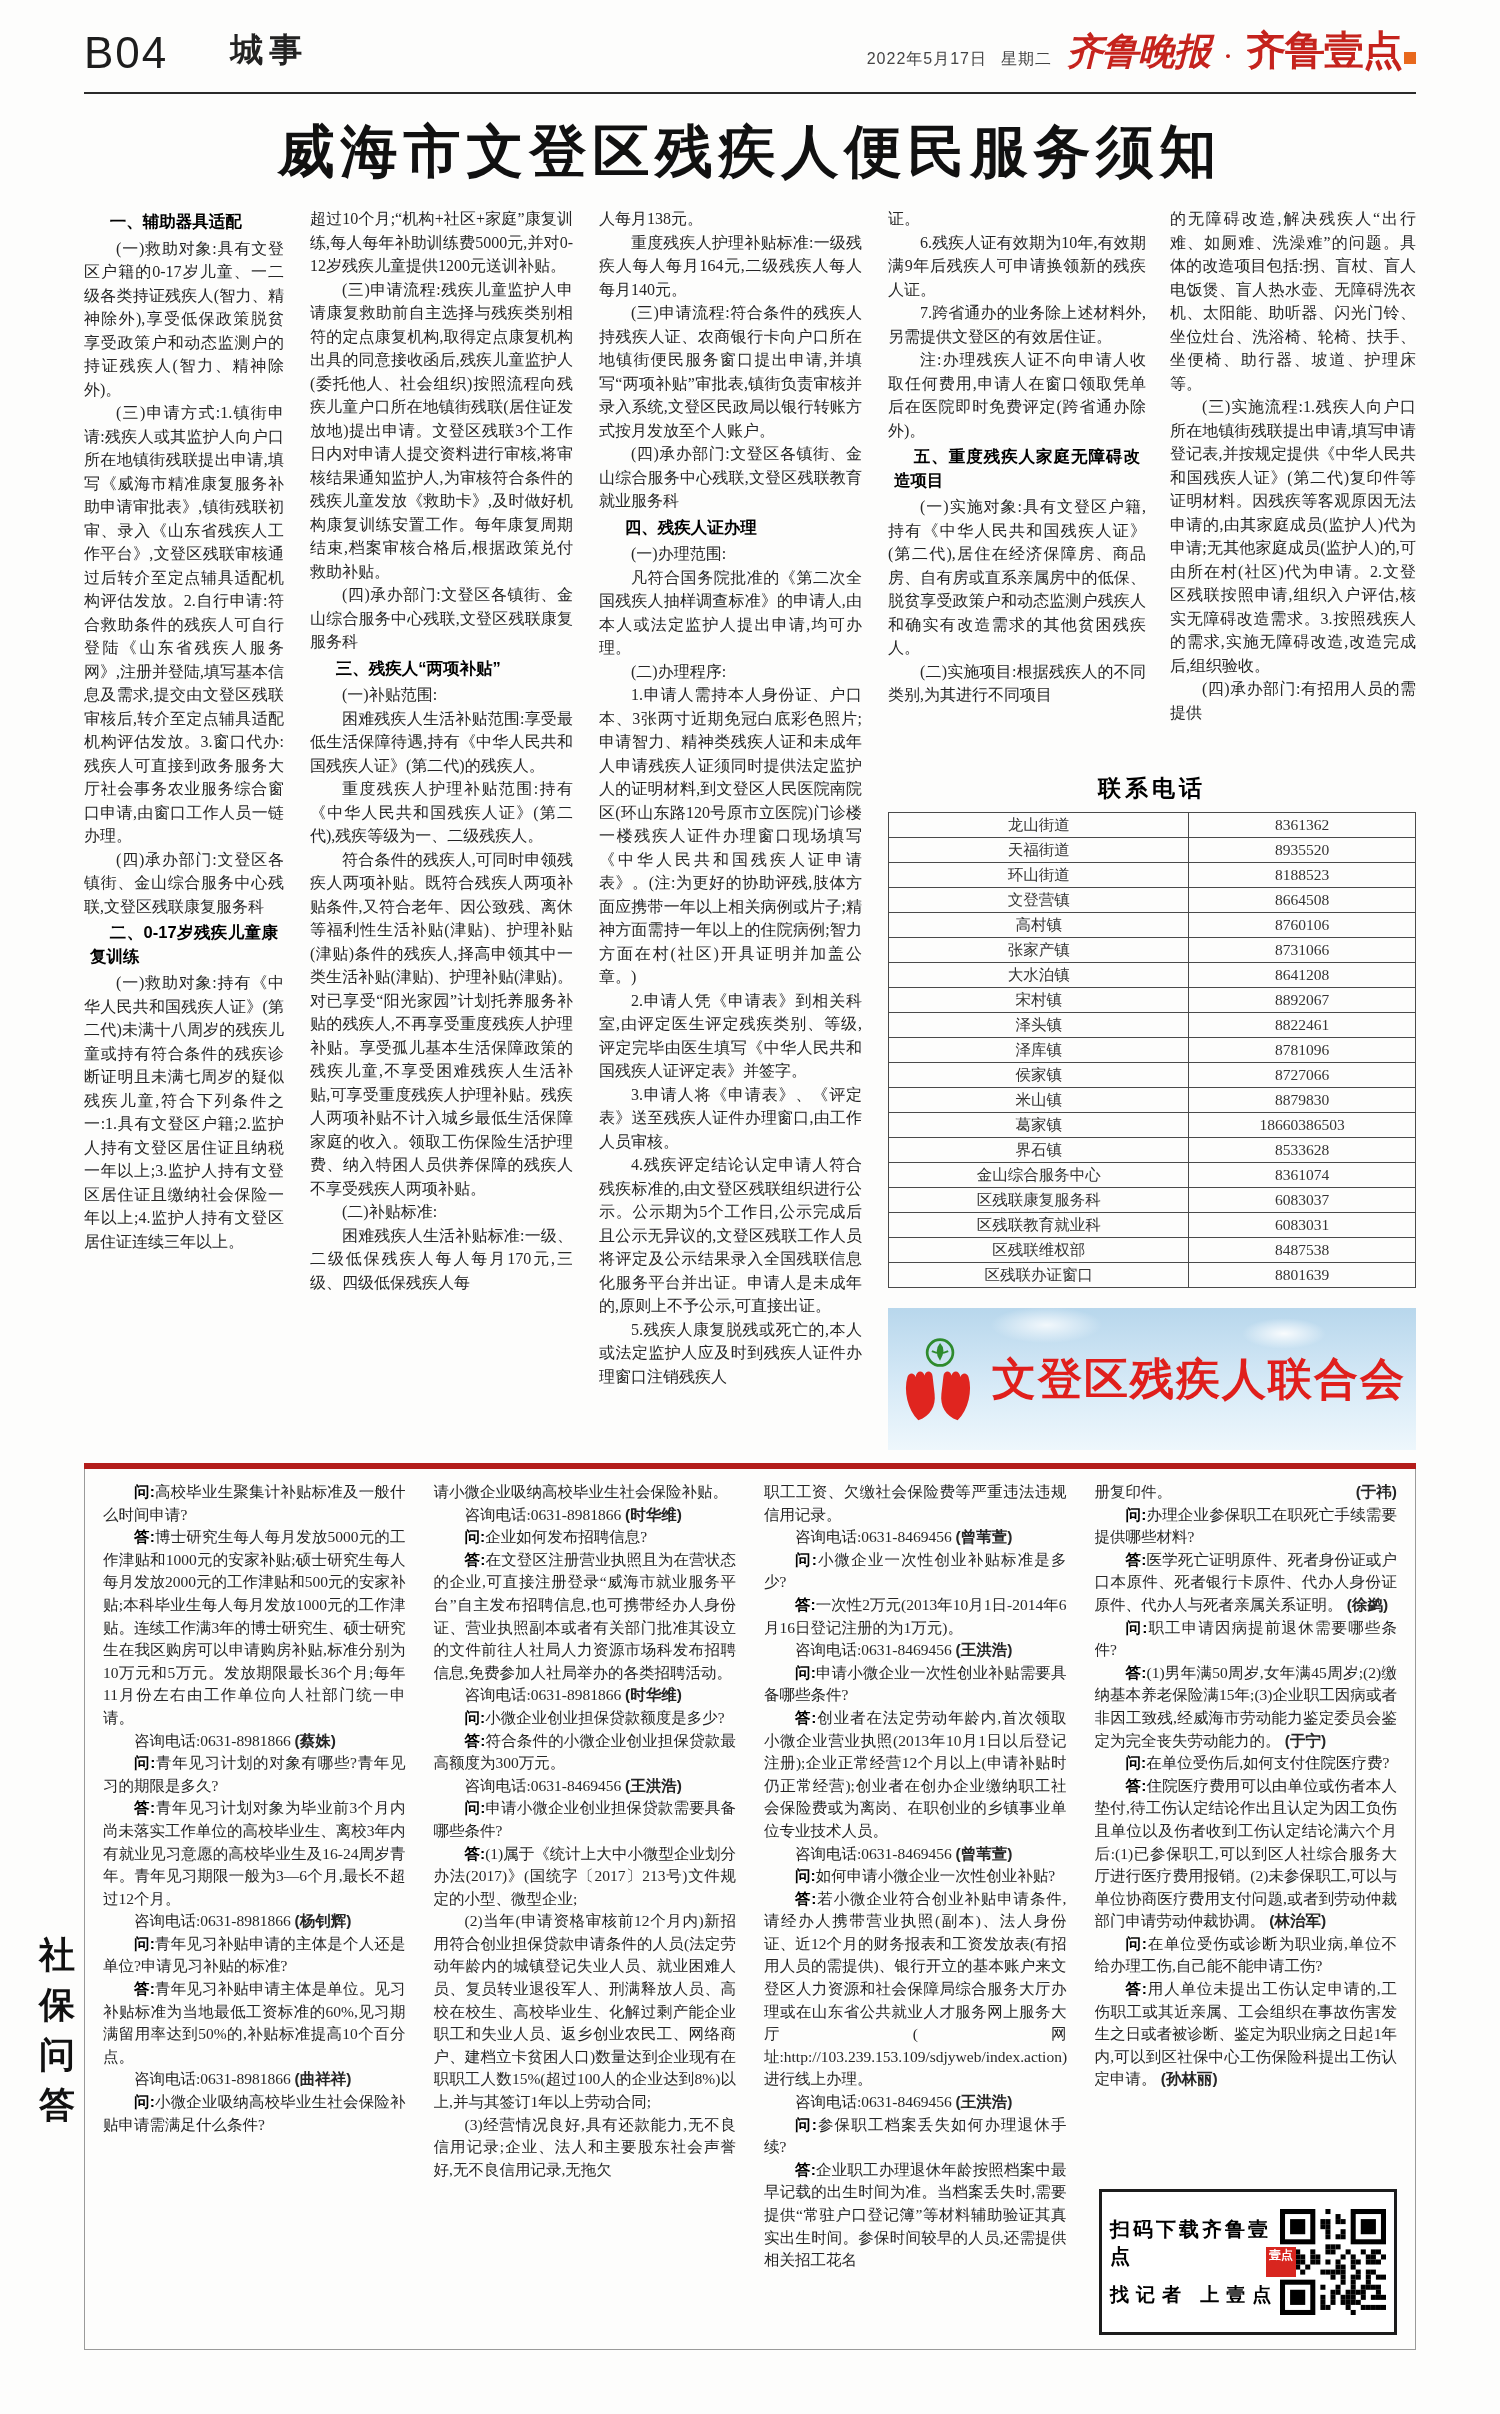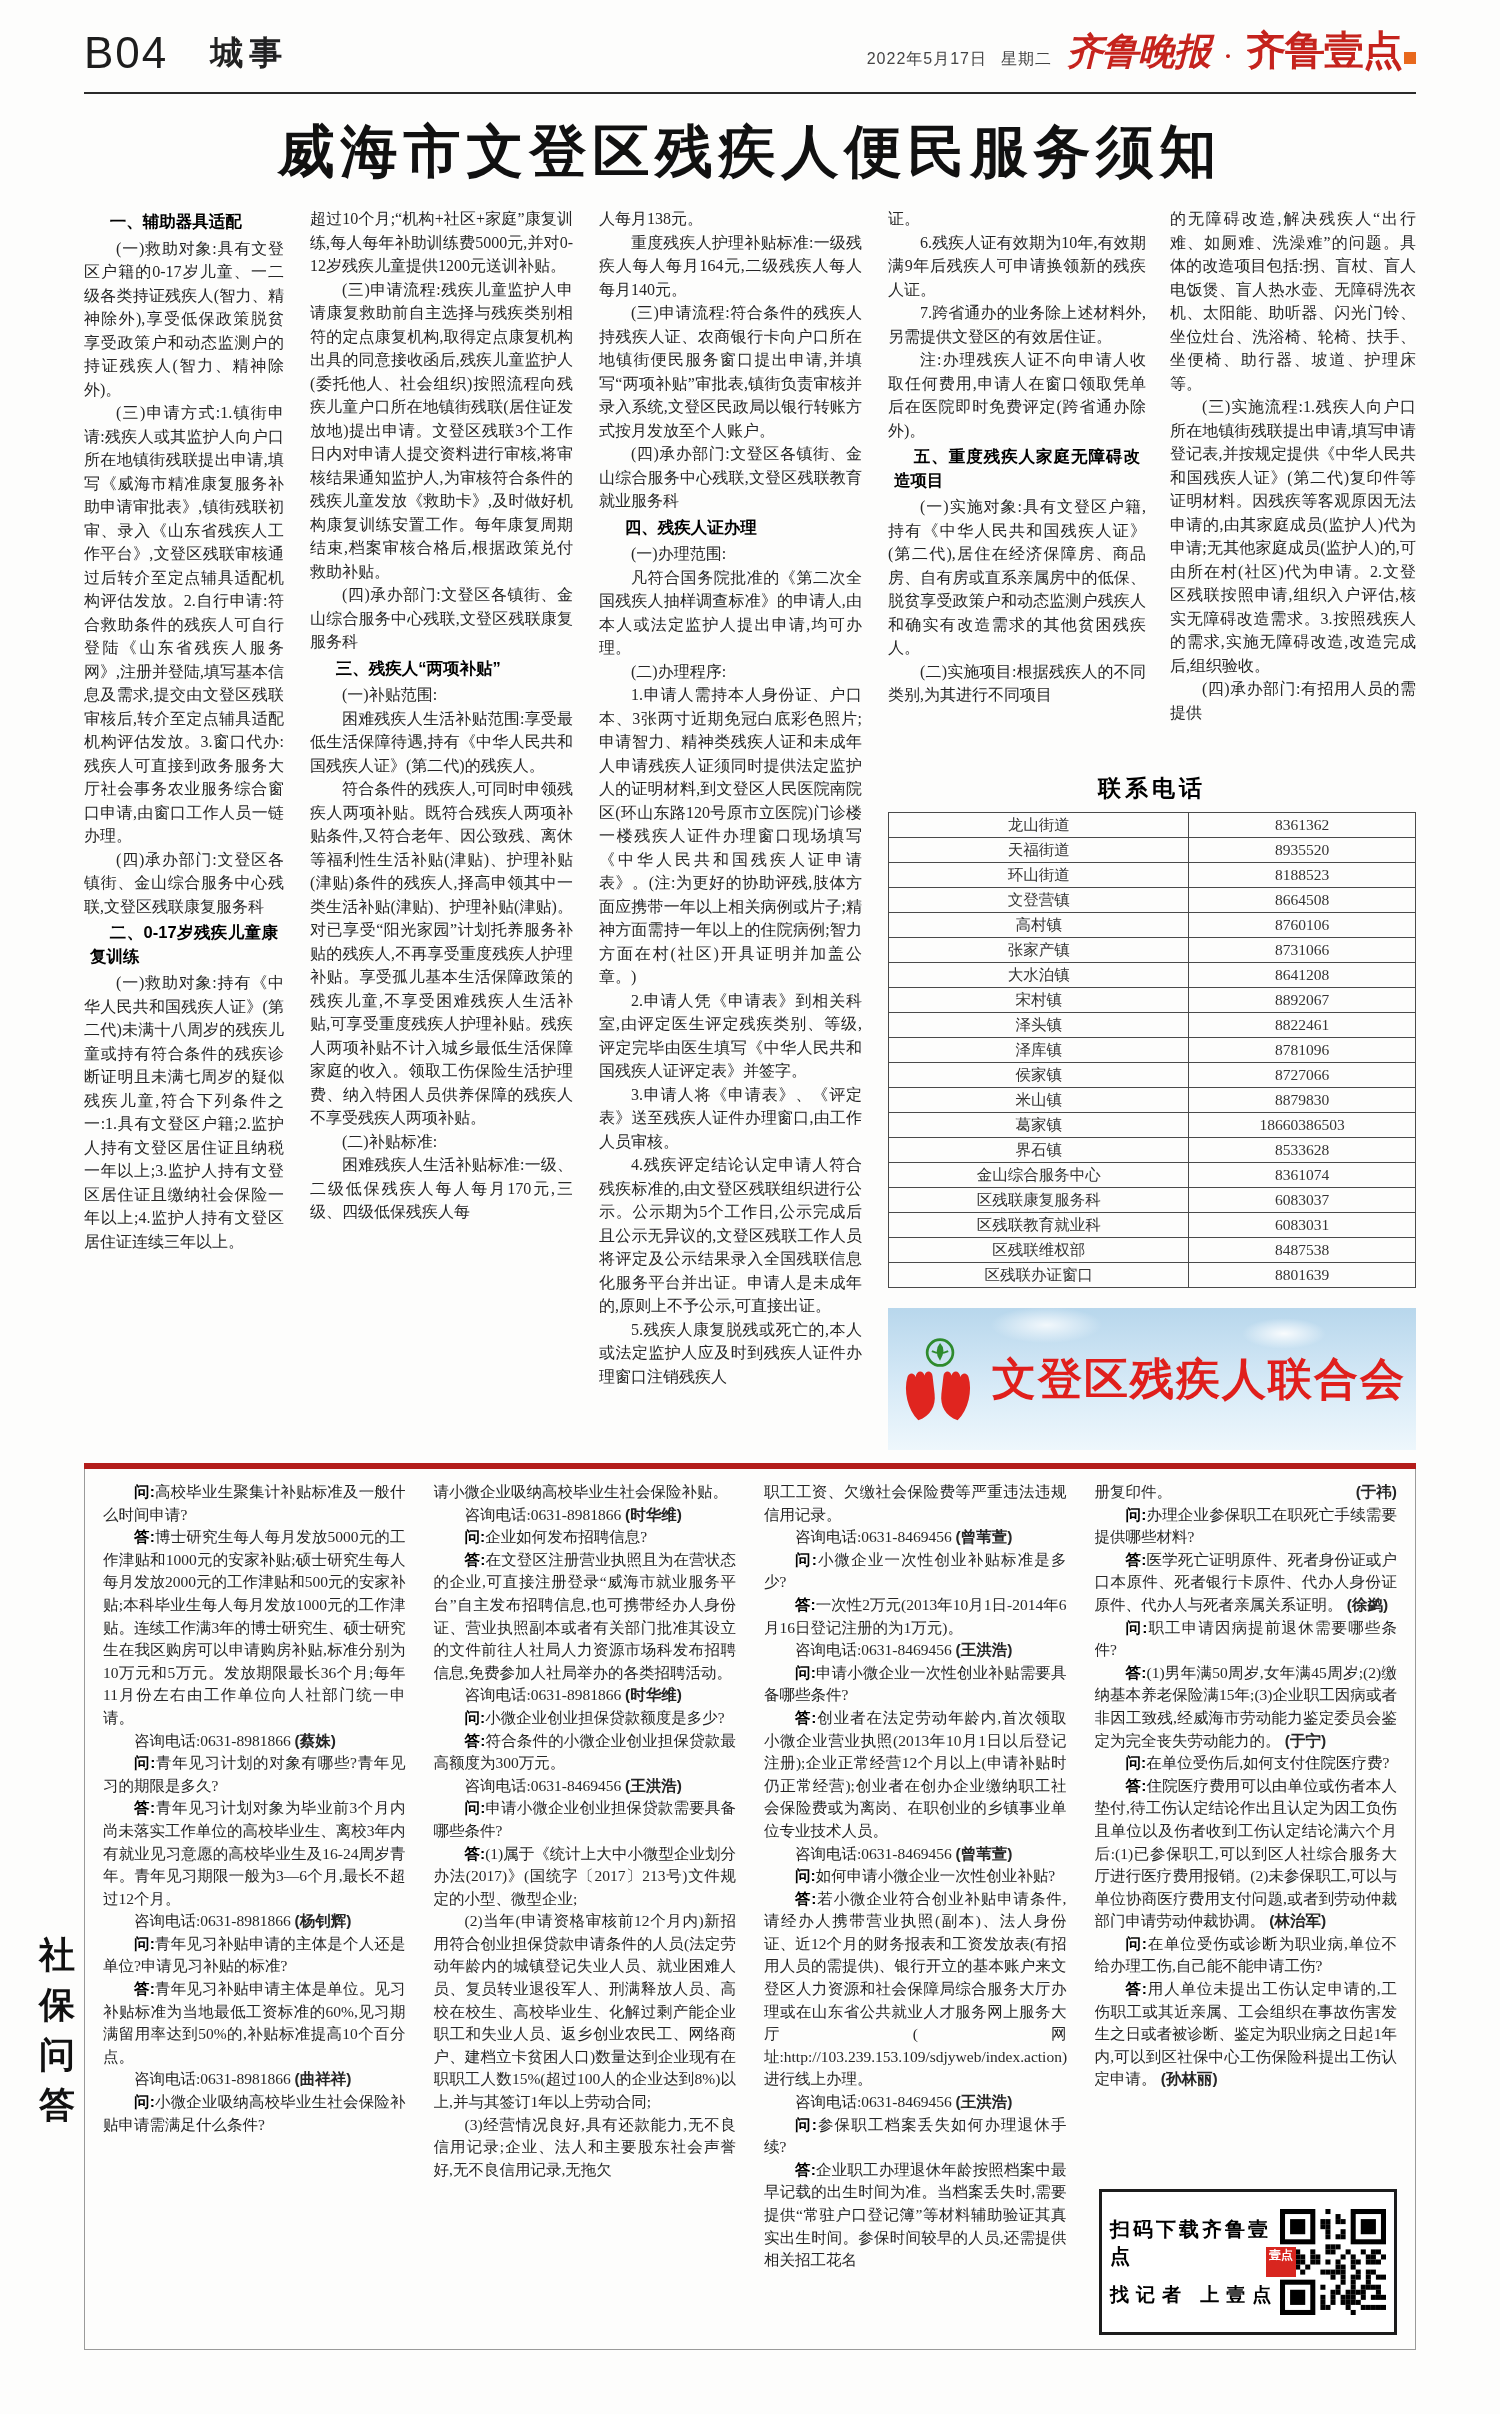--- a/index.html
+++ b/index.html
@@ -2,21 +2,21 @@
 <html><head>
 <meta charset="utf-8">
 <style>
   html,body{margin:0;padding:0;background:#e9e9e7;}
   .page{position:relative;width:1500px;height:2414px;margin:0 auto;background:#fdfdfc;
         font-family:"Liberation Serif","DejaVu Serif",serif;color:#262626;overflow:hidden;}
   .inner{margin:0 84px;position:relative;}
 
   
   .hdr{display:flex;align-items:flex-end;justify-content:space-between;padding-top:16px;height:62px;}
-  .hdr-left{display:flex;align-items:center;gap:42px;font-family:"Liberation Sans",sans-serif;}
+  .hdr-left{display:flex;align-items:flex-start;gap:62px;font-family:"Liberation Sans",sans-serif;}
   .page-no{font-size:44px;letter-spacing:2px;color:#1d1d1d;font-weight:500;}
   .section-name{font-size:33px;font-weight:700;color:#222;letter-spacing:6px;}
   .hdr-right{display:flex;align-items:baseline;gap:14px;}
   .pub-date,.pub-weekday{font-size:16px;color:#444;font-family:"Liberation Sans",sans-serif;letter-spacing:1px;}
   .brand-script{font-size:37px;color:#c5231d;font-weight:700;font-style:italic;
                 font-family:"Liberation Serif",serif;letter-spacing:-1px;}
   .brand-dot{color:#c5231d;font-size:24px;font-weight:700;}
   .brand-block{font-size:40px;color:#c5231d;font-weight:900;font-family:"Liberation Sans",sans-serif;letter-spacing:-1px;}
   .brand-sq{display:inline-block;width:12px;height:12px;background:#e8691d;margin-left:2px;}
   .hdr-rule{border:none;border-top:2px solid #2b2b2b;margin:14px 0 0 0;}
@@ -112,20 +112,21 @@
           <div class="sec-h">二、0-17岁残疾儿童康复训练</div>
           <p>(一)救助对象:持有《中华人民共和国残疾人证》(第二代)未满十八周岁的残疾儿童或持有符合条件的残疾诊断证明且未满七周岁的疑似残疾儿童,符合下列条件之一:1.具有文登区户籍;2.监护人持有文登区居住证且纳税一年以上;3.监护人持有文登区居住证且缴纳社会保险一年以上;4.监护人持有文登区居住证连续三年以上。</p>
         </div>
       <div class="col c-wide">
           <p class="cont">超过10个月;“机构+社区+家庭”康复训练,每人每年补助训练费5000元,并对0-12岁残疾儿童提供1200元送训补贴。</p>
           <p>(三)申请流程:残疾儿童监护人申请康复救助前自主选择与残疾类别相符的定点康复机构,取得定点康复机构出具的同意接收函后,残疾儿童监护人(委托他人、社会组织)按照流程向残疾儿童户口所在地镇街残联(居住证发放地)提出申请。文登区残联3个工作日内对申请人提交资料进行审核,将审核结果通知监护人,为审核符合条件的残疾儿童发放《救助卡》,及时做好机构康复训练安置工作。每年康复周期结束,档案审核合格后,根据政策兑付救助补贴。</p>
           <p>(四)承办部门:文登区各镇街、金山综合服务中心残联,文登区残联康复服务科</p>
           <div class="sec-h">三、残疾人“两项补贴”</div>
           <p>(一)补贴范围:</p>
           <p>困难残疾人生活补贴范围:享受最低生活保障待遇,持有《中华人民共和国残疾人证》(第二代)的残疾人。</p>
+          <p>重度残疾人护理补贴范围:持有《中华人民共和国残疾人证》(第二代),残疾等级为一、二级残疾人。</p>
           <p>符合条件的残疾人,可同时申领残疾人两项补贴。既符合残疾人两项补贴条件,又符合老年、因公致残、离休等福利性生活补贴(津贴)、护理补贴(津贴)条件的残疾人,择高申领其中一类生活补贴(津贴)、护理补贴(津贴)。对已享受“阳光家园”计划托养服务补贴的残疾人,不再享受重度残疾人护理补贴。享受孤儿基本生活保障政策的残疾儿童,不享受困难残疾人生活补贴,可享受重度残疾人护理补贴。残疾人两项补贴不计入城乡最低生活保障家庭的收入。领取工伤保险生活护理费、纳入特困人员供养保障的残疾人不享受残疾人两项补贴。</p>
           <p>(二)补贴标准:</p>
           <p>困难残疾人生活补贴标准:一级、二级低保残疾人每人每月170元,三级、四级低保残疾人每</p>
         </div>
       <div class="col c-wide">
           <p class="cont">人每月138元。</p>
           <p>重度残疾人护理补贴标准:一级残疾人每人每月164元,二级残疾人每人每月140元。</p>
           <p>(三)申请流程:符合条件的残疾人持残疾人证、农商银行卡向户口所在地镇街便民服务窗口提出申请,并填写“两项补贴”审批表,镇街负责审核并录入系统,文登区民政局以银行转账方式按月发放至个人账户。</p>
           <p>(四)承办部门:文登区各镇街、金山综合服务中心残联,文登区残联教育就业服务科</p>
           <div class="sec-h">四、残疾人证办理</div>

